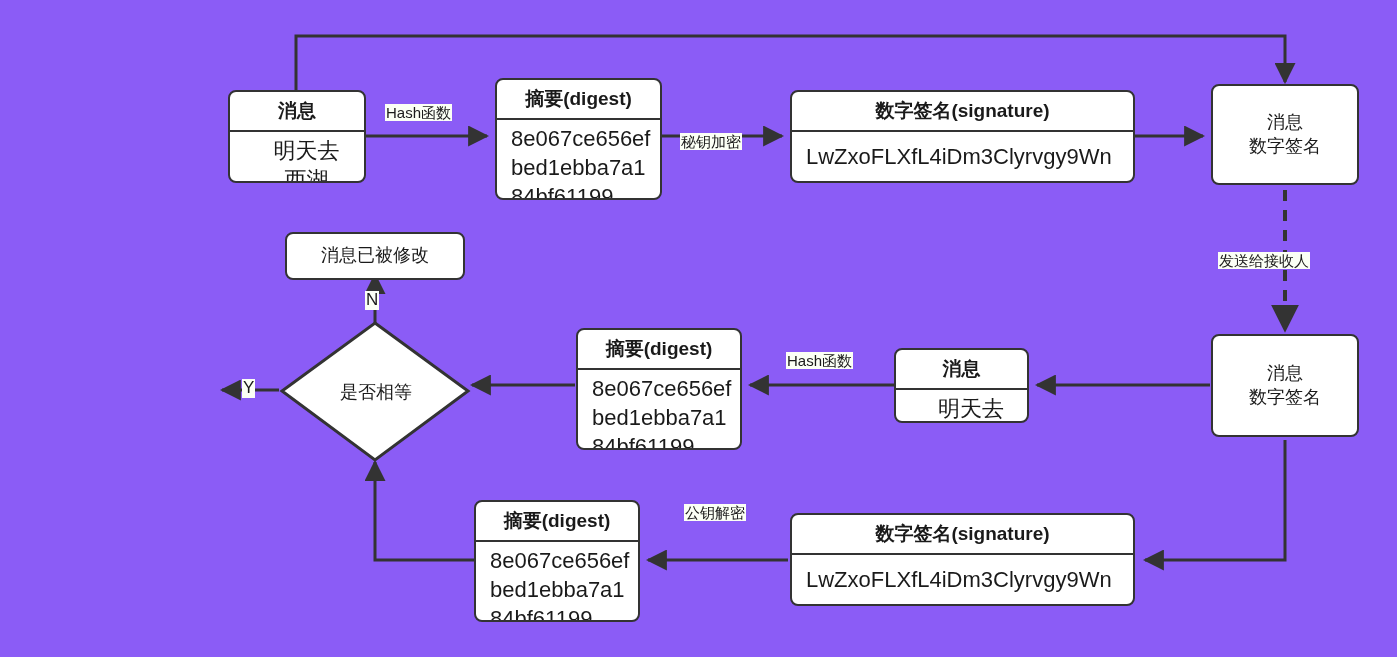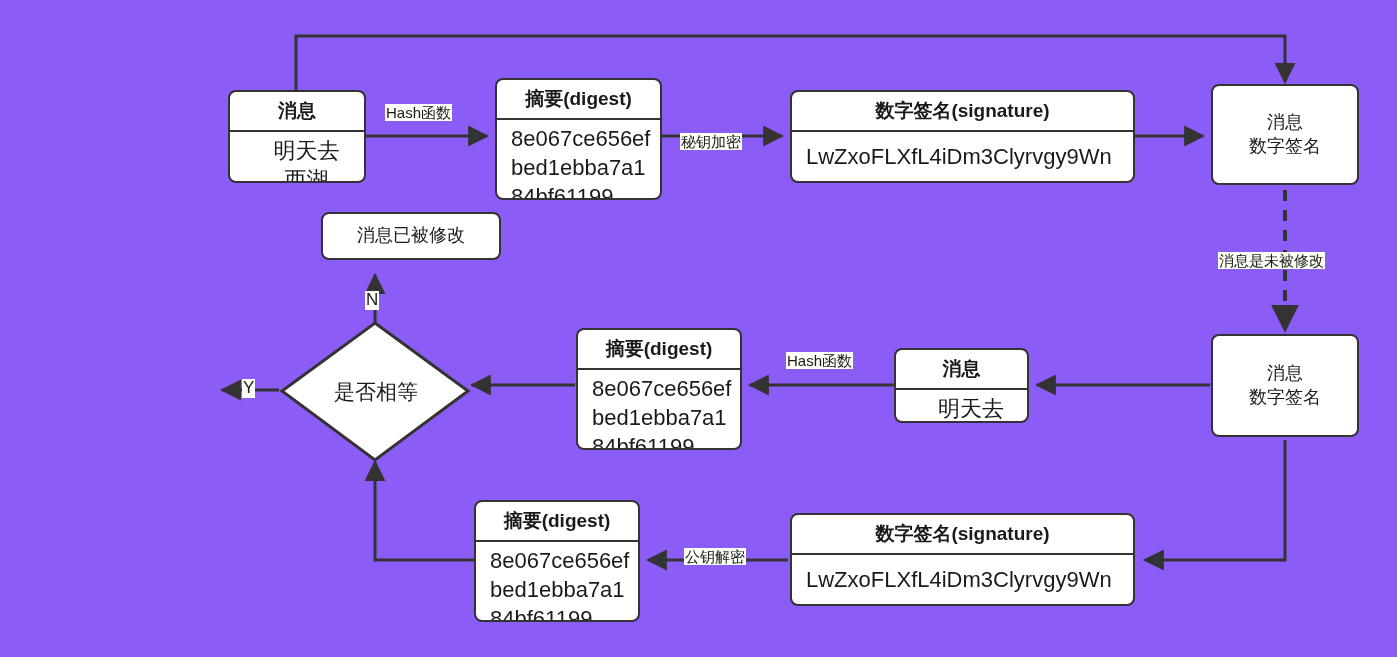--- a/index.html
+++ b/index.html
@@ -85,21 +85,21 @@
   }
   .diamond-label {
     position: absolute;
     left: 0;
     top: 0;
     width: 100%;
     height: 100%;
     display: flex;
     align-items: center;
     justify-content: center;
-    font-size: 21px;
+    font-size: 18px;
     color: #1a1a1a;
     pointer-events: none;
     text-align: right;
   }
   .edge-label {
     position: absolute;
     background: #fbfff5;
     font-size: 15px;
     color: #1a1a1a;
     white-space: nowrap;
@@ -175,21 +175,21 @@
     <div class="bdy">LwZxoFLXfL4iDm3Clyrvgy9Wn</div>
   </div>
 
   <div class="plain" style="left:1211px; top:84px; width:148px; height:101px;">消息
 数字签名</div>
 
   <div class="edge-label" style="left:385px; top:104px;">Hash函数</div>
 
   <div class="edge-label" style="left:680px; top:104px;margin-top:29px;">秘钥加密</div>
 
-  <div class="edge-label" style="left:1218px; top:252px;">消息是未被修改</div>
+  <div class="edge-label" style="left:1218px; top:252px;">发送给接收人</div>
 
   <div class="plain" style="left:1211px; top:334px; width:148px; height:103px;">消息
 数字签名</div>
 
   <div class="node" style="left:894px; top:348px; width:135px; height:75px;">
     <div class="hdr">消息</div>
     <div class="bdy center">明天去西湖</div>
   </div>
 
   <div class="node" style="left:576px; top:328px; width:166px; height:122px;">
@@ -202,30 +202,30 @@
   <div class="edge-label" style="left:786px; top:352px;">Hash函数</div>
 
   <div class="diamond-wrap" style="left:282px; top:323px; width:188px; height:138px;">
     <div class="diamond-label">是否相等</div>
   </div>
 
   <div class="branch-label" style="left:365px; top:291px;">N</div>
 
   <div class="branch-label" style="left:242px; top:379px;">Y</div>
 
-  <div class="plain" style="left:285px; top:212px; width:180px; height:48px;margin-left:36px;">消息已被修改</div>
+  <div class="plain" style="left:285px; top:232px; width:180px; height:48px;">消息已被修改</div>
 
 
   <div class="node" style="left:790px; top:513px; width:345px; height:93px;">
     <div class="hdr">数字签名(signature)</div>
     <div class="bdy">LwZxoFLXfL4iDm3Clyrvgy9Wn</div>
   </div>
 
   <div class="node" style="left:474px; top:500px; width:166px; height:122px;">
     <div class="hdr">摘要(digest)</div>
     <div class="bdy">8e067ce656ef
 bed1ebba7a1
 84bf61199</div>
   </div>
 
-  <div class="edge-label" style="left:684px; top:548px;">公钥解密</div>
+  <div class="edge-label" style="left:684px; top:504px;">公钥解密</div>
 
 </div>
 
 </body></html>

